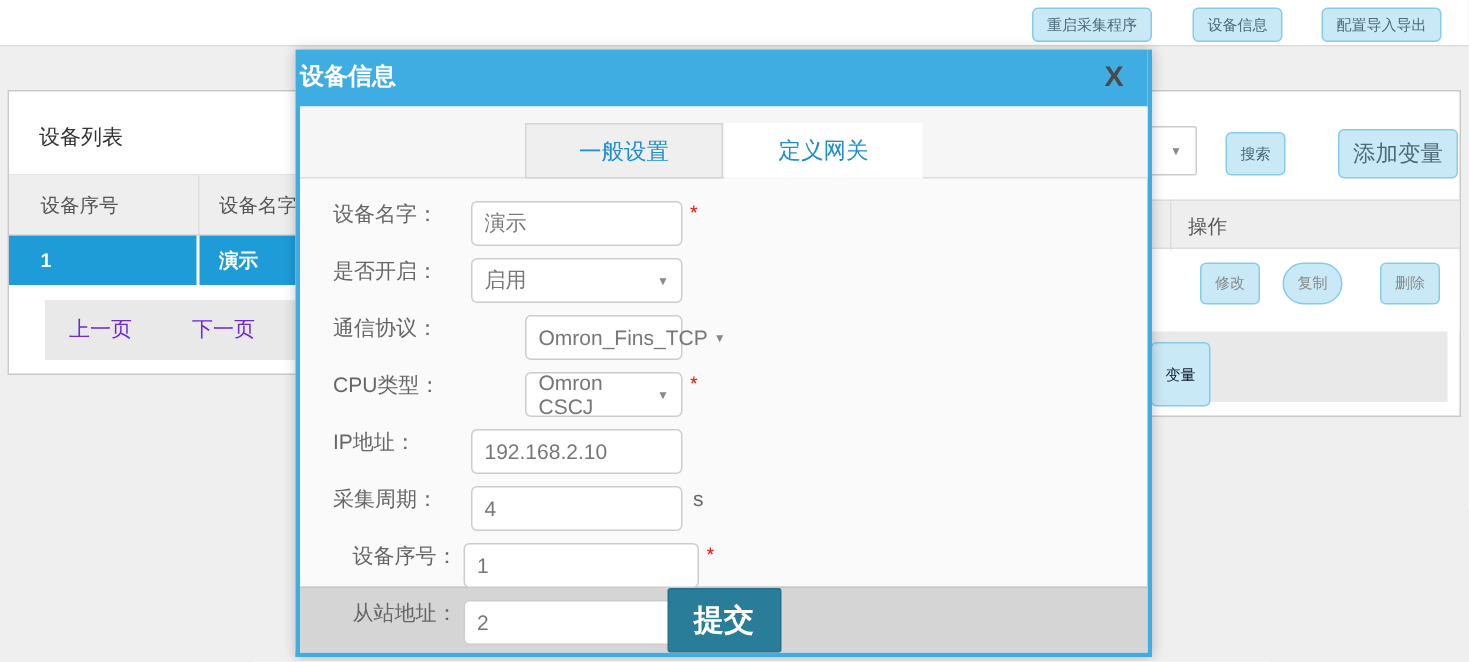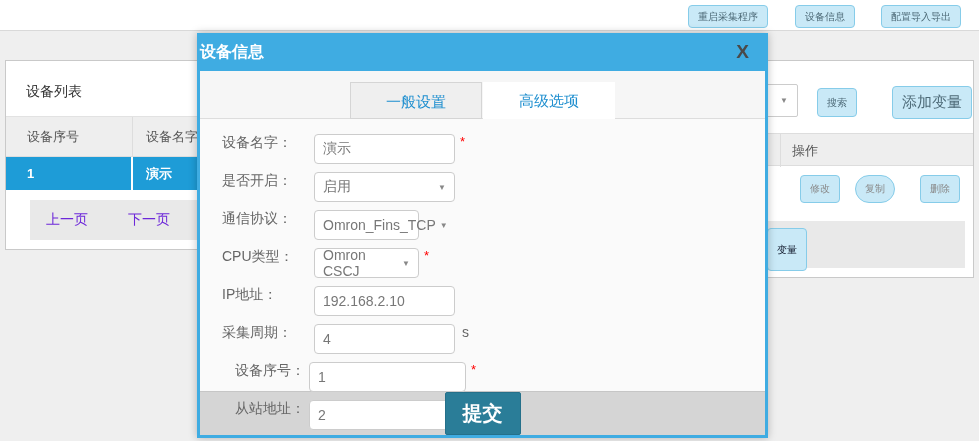--- a/index.html
+++ b/index.html
@@ -109,21 +109,21 @@
     height: 30px; border: 1px solid #ccc; border-radius: 4px; background: #fff;
     font-size: 14px; color: #777; padding: 0 8px;
     font-family: "Liberation Sans", "DejaVu Sans", sans-serif;
   }
   input.fctrl { outline: none; }
   .col-left input.fctrl { width: 141px; }
   .col-right input.fctrl { width: 157px; }
   .select { display: flex; align-items: center; justify-content: space-between; cursor: pointer; }
   .select .arr { font-size: 8px; color: #888; margin-left: 4px; }
   .col-left .select { width: 141px; }
-  .narrow-l { width: 105px !important; }
+  .narrow-l { margin-left: 36px; width: 105px !important; }
   .req { color: #f00; margin-left: 5px; font-size: 13px; }
   .suffix { margin-left: 7px; color: #666; font-size: 14px; }
   .modal-footer {
     height: 44px; background: #d5d5d5; border-top: 1px solid #c6c6c6;
     display: flex; align-items: center; justify-content: center;
   }
   .submit {
     background: #2a7d98; color: #fff; font-size: 20px; font-weight: bold;
     padding: 7px 17px; border: 1px solid #25708a; border-radius: 2px; cursor: pointer;
     font-family: "Liberation Sans", "DejaVu Sans", sans-serif;
@@ -175,21 +175,21 @@
   </div>
 </div>
 
 <div class="modal">
   <div class="modal-header">
     <span>设备信息</span>
     <span class="close">X</span>
   </div>
   <div class="modal-tabs">
     <div class="tab tab-general">一般设置</div>
-    <div class="tab tab-advanced">高级选项</div>
+    <div class="tab tab-advanced">定义网关</div>
   </div>
   <div class="modal-body">
     <div class="col col-left">
       <div class="frow">
         <span class="flabel">设备名字：</span>
         <input class="fctrl" value="演示" style="">
         <span class="req">*</span>
       </div>
       <div class="frow">
         <span class="flabel">是否开启：</span>

